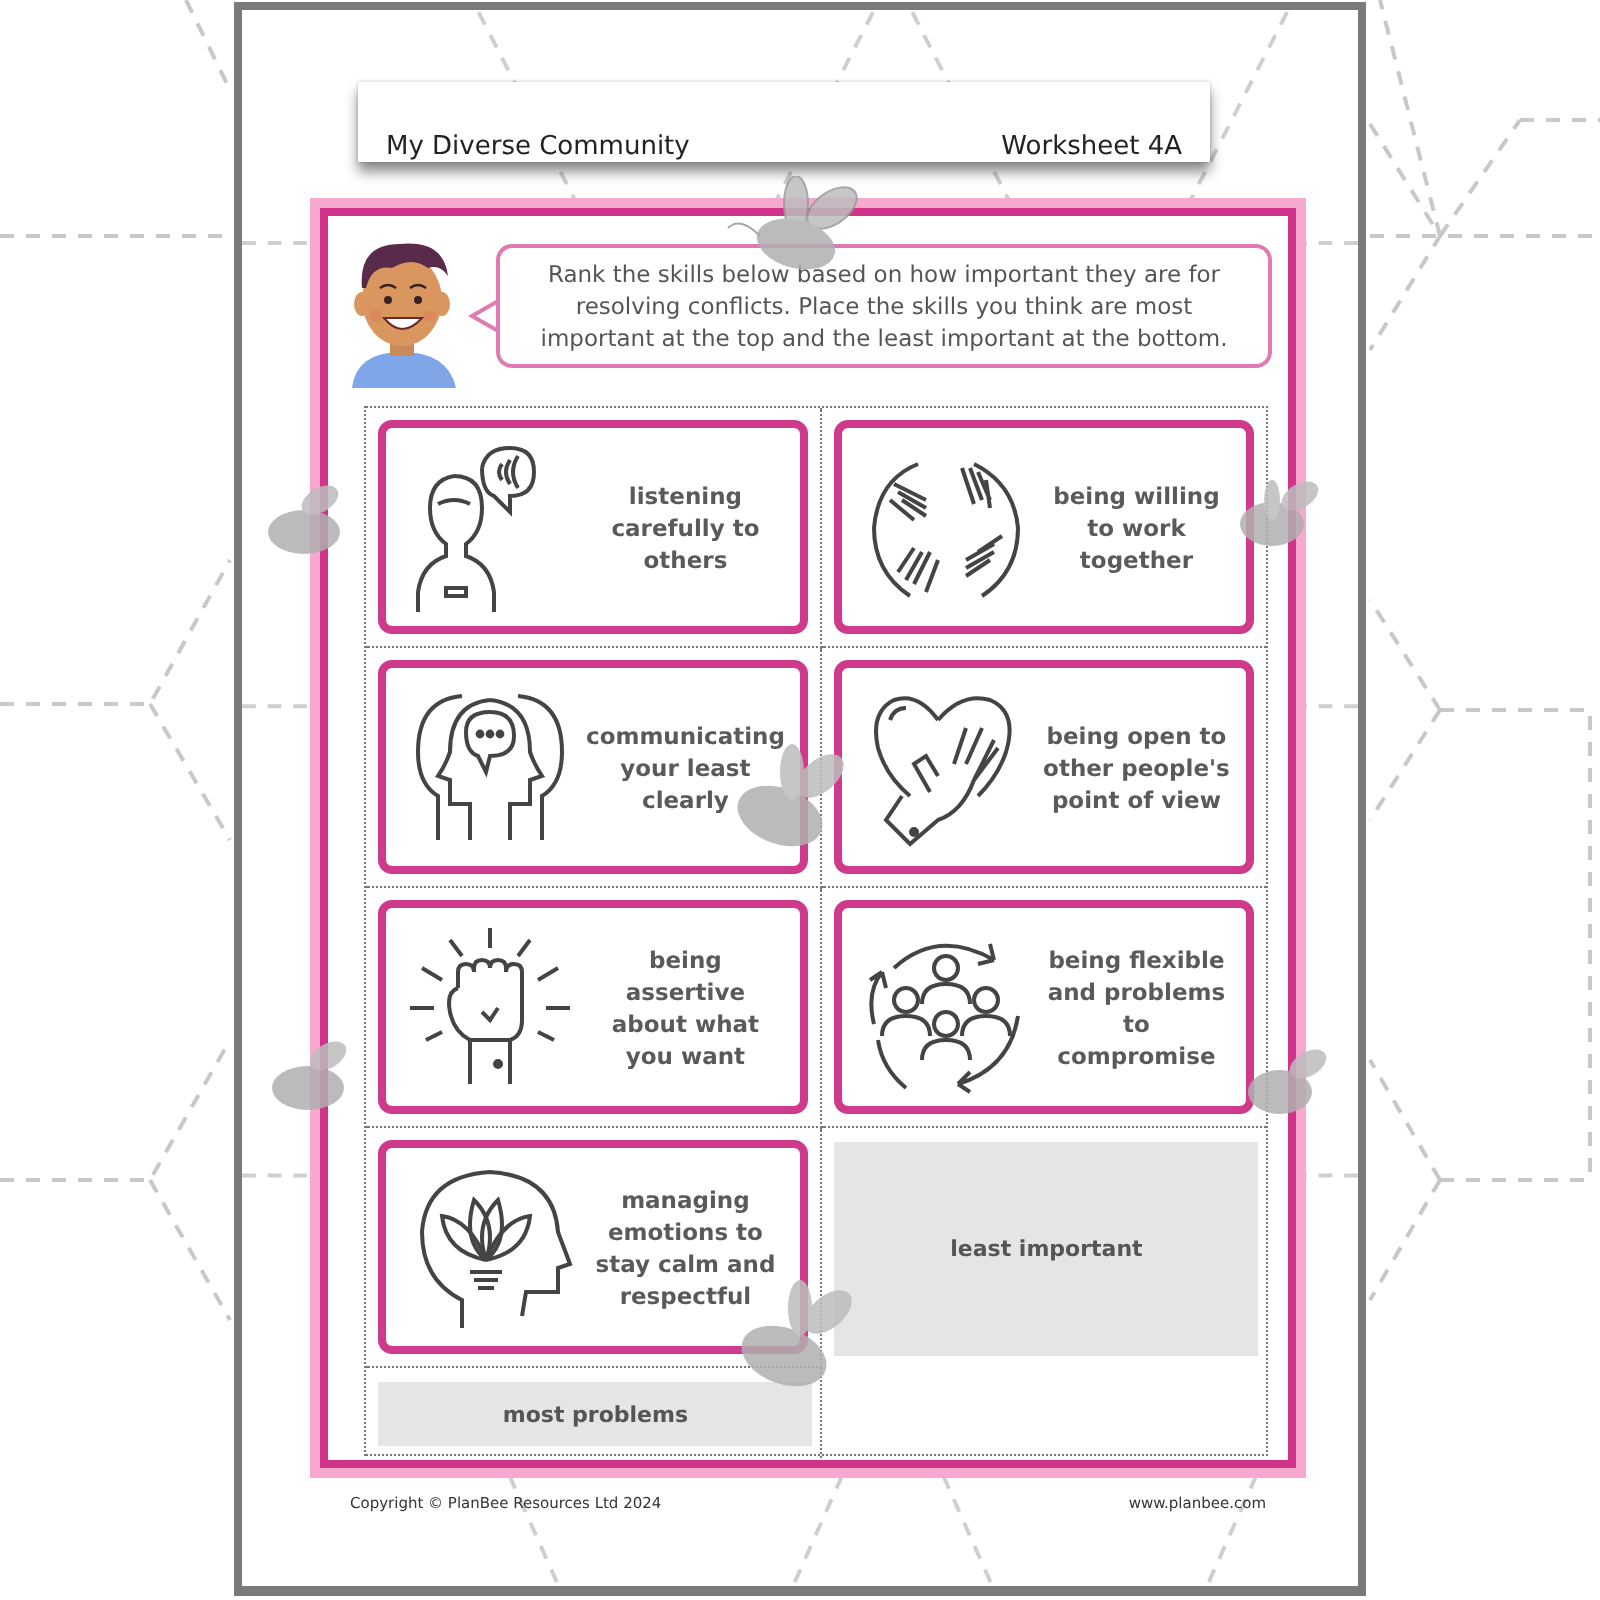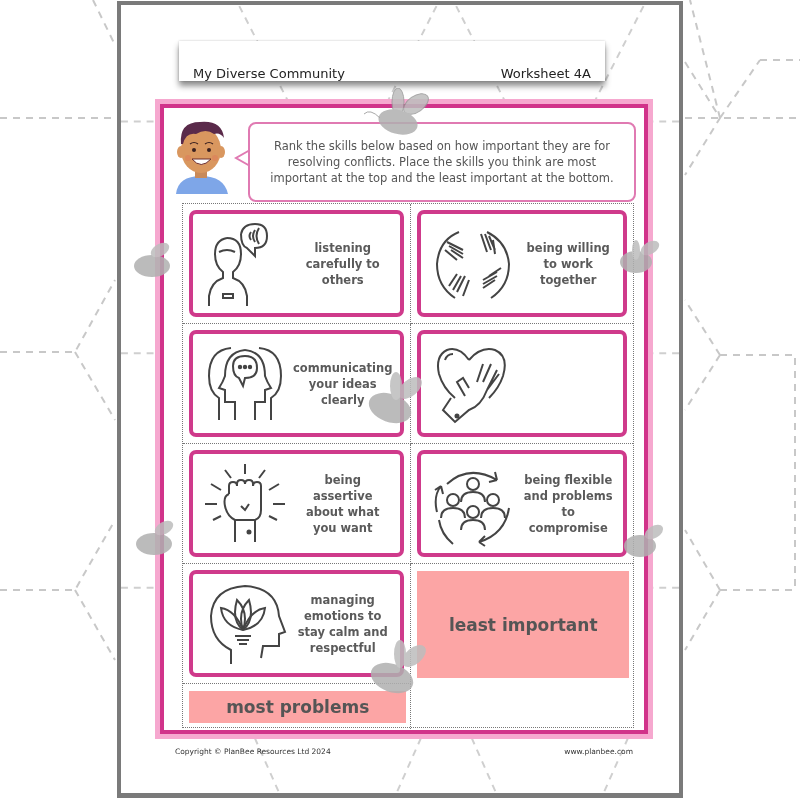--- a/index.html
+++ b/index.html
@@ -24,21 +24,21 @@
   .frame-outer {
     position: absolute; left: 34px; top: 94px; width: 498px; height: 640px;
     background: #f6a8cf; padding: 5px; z-index: 2;
   }
   .frame-inner {
     width: 100%; height: 100%; background: #fff; border: 4px solid #d1338a; position: relative;
   }
 
   .avatar { position: absolute; left: 6px; top: 6px; width: 62px; height: 86px; }
   .bubble {
-    position: absolute; left: 84px; top: 14px; width: 388px; height: 80px;
+    position: absolute; left: 84px; top: 14px; width: 388px; height: 62px;
     border: 2px solid #e07ab2; border-radius: 8px; background: #fff;
     display: flex; align-items: center; justify-content: center; text-align: center;
     font-size: 11.5px; line-height: 16px; color: #555; padding: 4px 10px;
   }
   .bubble-tail { position: absolute; left: 70px; top: 40px; width: 18px; height: 20px; }
 
   .grid {
     position: absolute; left: 18px; top: 95px; width: 452px; height: 525px;
     border: 1px dotted #777; display: grid;
     grid-template-columns: 1fr 1fr; grid-template-rows: repeat(4, 120px) 45px; font-weight: bold;
@@ -50,22 +50,22 @@
   .card {
     width: 100%; height: 100%; border: 4px solid #cf3a8b; border-radius: 7px; background: #fff;
     display: flex; align-items: center; padding: 4px 8px;
   }
   .card svg { flex: 0 0 88px; width: 88px; height: 88px; }
   .card .label {
     flex: 1; text-align: center; font-size: 11.5px; line-height: 16px; color: #5a5a5a; padding-left: 4px;
   }
 
   .rank-box {
-    width: 100%; height: 100%; background: #fca5a5; display: flex; align-items: center; justify-content: center;
-    font-size: 17px; color: #555;
+    width: 100%; height: 100%; background: #e5e5e5; display: flex; align-items: center; justify-content: center;
+    font-size: 11px; color: #555;
   }
   .cell.rank { padding: 7px 4px 6px 6px; }
 
   .footer {
     position: absolute; left: 54px; top: 742px; width: 458px; display: flex; justify-content: space-between;
     font-size: 7.5px; color: #333; z-index: 3; gap: 12px;
   }
 
   .bee { position: absolute; z-index: 5; opacity: 0.85; }
 </style>
@@ -155,33 +155,34 @@
             <svg viewBox="0 0 88 88" fill="none" stroke="#444" stroke-width="2">
               <path d="M30 8 Q8 10 8 36 Q8 52 18 58 L18 80"></path>
               <path d="M58 8 Q80 10 80 36 Q80 52 70 58 L70 80"></path>
               <path d="M44 10 Q24 12 24 36 Q22 42 18 48 L24 50 L24 62 L34 62 L34 80"></path>
               <path d="M44 10 Q64 12 64 36 Q66 42 70 48 L64 50 L64 62 L54 62 L54 80"></path>
               <path d="M32 26 Q32 16 44 16 Q56 16 56 28 Q56 38 44 38 L42 46 L38 38 Q32 36 32 26"></path>
               <circle cx="39" cy="27" r="1.2" fill="#444"></circle>
               <circle cx="44" cy="27" r="1.2" fill="#444"></circle>
               <circle cx="49" cy="27" r="1.2" fill="#444"></circle>
             </svg>
-            <span class="label">communicating your ideas clearly</span>
+            <span class="label">communicating your least clearly</span>
           </div>
         </div>
 
         <div class="cell">
           <div class="card">
             <svg viewBox="0 0 88 88" fill="none" stroke="#444" stroke-width="2">
               <path d="M40 20 Q30 6 18 10 Q6 16 10 34 Q14 48 26 58"></path>
               <path d="M40 20 Q52 6 66 10 Q80 16 74 36 Q70 48 60 58"></path>
               <path d="M16 20 Q18 14 24 14"></path>
               <path d="M22 58 L14 70 L26 82 L40 70 Q52 66 58 50 L70 34 M58 50 L68 30 M54 42 L62 24 M48 42 L54 24 M40 48 L34 38 L28 42 L36 56"></path>
               <circle cx="28" cy="76" r="1.5" fill="#444"></circle>
             </svg>
+            <span class="label">being open to other people's point of view</span>
           </div>
         </div>
 
         <div class="cell">
           <div class="card">
             <svg viewBox="0 0 88 88" fill="none" stroke="#444" stroke-width="2">
               <path d="M44 4 L44 14 M24 10 L30 18 M64 10 L58 18 M10 24 L20 30 M78 24 L68 30 M4 44 L16 44 M84 44 L72 44 M12 60 L20 56 M76 60 L68 56"></path>
               <path d="M28 34 L28 26 Q28 22 32 22 Q36 22 36 26 L36 24 Q36 20 40 20 Q44 20 44 24 L44 24 Q44 20 48 20 Q52 20 52 24 L52 26 Q52 22 56 22 Q60 22 60 26 L60 50 Q60 58 54 60 L54 82 M34 60 L34 82"></path>
               <path d="M28 34 Q22 36 24 46 Q26 56 34 60 L54 60"></path>
               <path d="M40 46 L44 50 L48 44"></path>

